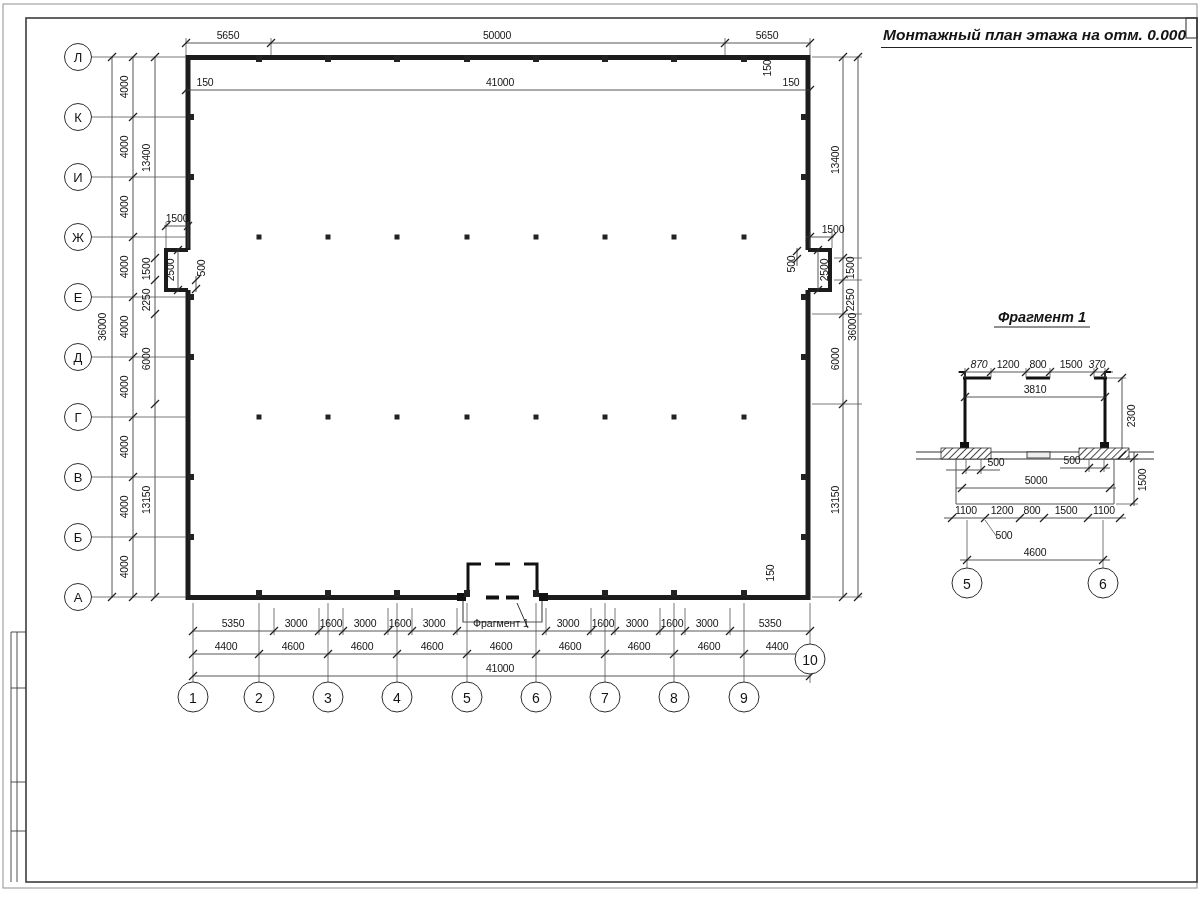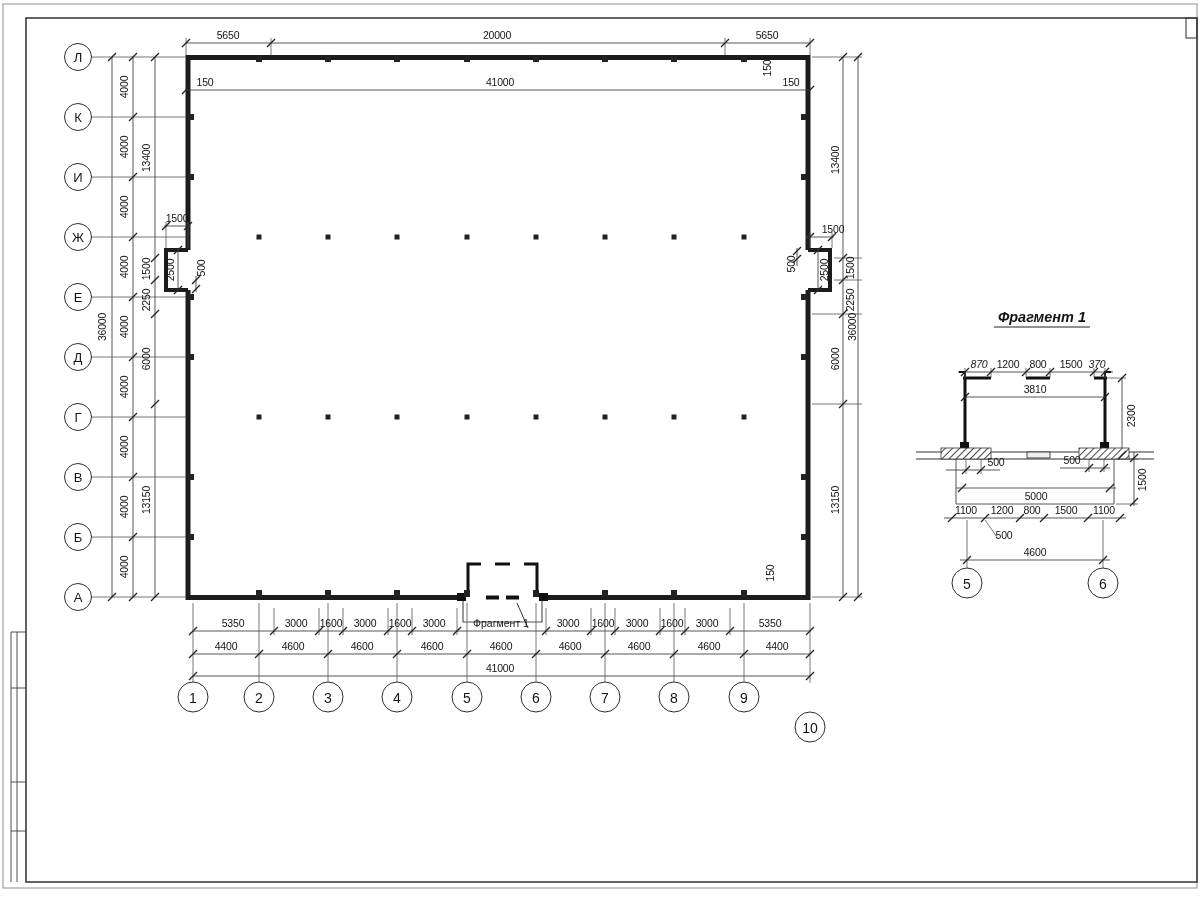--- a/index.html
+++ b/index.html
@@ -262,26 +262,27 @@
         <rect x="801" y="294" width="6" height="6" fill="#222"></rect>
         <rect x="188" y="354" width="6" height="6" fill="#222"></rect>
         <rect x="801" y="354" width="6" height="6" fill="#222"></rect>
         <rect x="188" y="474" width="6" height="6" fill="#222"></rect>
         <rect x="801" y="474" width="6" height="6" fill="#222"></rect>
         <rect x="188" y="534" width="6" height="6" fill="#222"></rect>
         <rect x="801" y="534" width="6" height="6" fill="#222"></rect>
       </g>
   </svg>
 
+  <div id="main-title">Монтажный план этажа на отм. 0.000</div>
   <div id="frag-title">Фрагмент 1</div>
   <div id="callout-label" style="left: 501px; top: 629px;">Фрагмент 1</div>
 
   <div id="labels">
       <span class="dim" style="left: 228px; top: 41px;">5650</span>
-      <span class="dim" style="left: 497px; top: 41px;">20000</span>
+      <span class="dim" style="left: 497px; top: 41px;">50000</span>
       <span class="dim" style="left: 767px; top: 41px;">5650</span>
       <span class="dim" style="left: 205px; top: 88px;">150</span>
       <span class="dim" style="left: 500px; top: 88px;">41000</span>
       <span class="dim" style="left: 791px; top: 88px;">150</span>
       <span class="dim rot" style="left: 767px; top: 68px;">150</span>
       <span class="dim rot" style="left: 102px; top: 327px;">36000</span>
       <span class="dim rot" style="left: 124px; top: 87px;">4000</span>
       <span class="dim rot" style="left: 124px; top: 147px;">4000</span>
       <span class="dim rot" style="left: 124px; top: 207px;">4000</span>
       <span class="dim rot" style="left: 124px; top: 267px;">4000</span>
@@ -332,21 +333,21 @@
       <span class="dim" style="left: 500px; top: 674px;">41000</span>
       <span class="dim" style="left: 979px; top: 370px; font-style: italic;">870</span>
       <span class="dim" style="left: 1008px; top: 370px;">1200</span>
       <span class="dim" style="left: 1038px; top: 370px;">800</span>
       <span class="dim" style="left: 1071px; top: 370px;">1500</span>
       <span class="dim" style="left: 1097px; top: 370px; font-style: italic;">370</span>
       <span class="dim" style="left: 1035px; top: 395px;">3810</span>
       <span class="dim rot" style="left: 1131px; top: 416px;">2300</span>
       <span class="dim" style="left: 996px; top: 468px;">500</span>
       <span class="dim" style="left: 1072px; top: 466px;">500</span>
-      <span class="dim" style="left: 1036px; top: 502px;">5000</span>
+      <span class="dim" style="left: 1036px; top: 486px;">5000</span>
       <span class="dim rot" style="left: 1142px; top: 480px;">1500</span>
       <span class="dim" style="left: 966px; top: 516px;">1100</span>
       <span class="dim" style="left: 1002px; top: 516px;">1200</span>
       <span class="dim" style="left: 1032px; top: 516px;">800</span>
       <span class="dim" style="left: 1066px; top: 516px;">1500</span>
       <span class="dim" style="left: 1104px; top: 516px;">1100</span>
       <span class="dim" style="left: 1004px; top: 541px;">500</span>
       <span class="dim" style="left: 1035px; top: 558px;">4600</span>
     </div>
   <div id="axes">
@@ -362,17 +363,17 @@
       <div class="axis-c" style="left: 78px; top: 597px;">А</div>
       <div class="axis-c big" style="left: 193px; top: 697px;">1</div>
       <div class="axis-c big" style="left: 259px; top: 697px;">2</div>
       <div class="axis-c big" style="left: 328px; top: 697px;">3</div>
       <div class="axis-c big" style="left: 397px; top: 697px;">4</div>
       <div class="axis-c big" style="left: 467px; top: 697px;">5</div>
       <div class="axis-c big" style="left: 536px; top: 697px;">6</div>
       <div class="axis-c big" style="left: 605px; top: 697px;">7</div>
       <div class="axis-c big" style="left: 674px; top: 697px;">8</div>
       <div class="axis-c big" style="left: 744px; top: 697px;">9</div>
-      <div class="axis-c big" style="left: 810px; top: 727px;">10</div>
+      <div class="axis-c big" style="left: 810px; top: 659px;">10</div>
       <div class="axis-c big" style="left: 967px; top: 583px;">5</div>
       <div class="axis-c big" style="left: 1103px; top: 583px;">6</div>
     </div>
 </div>
 
 </body></html>

